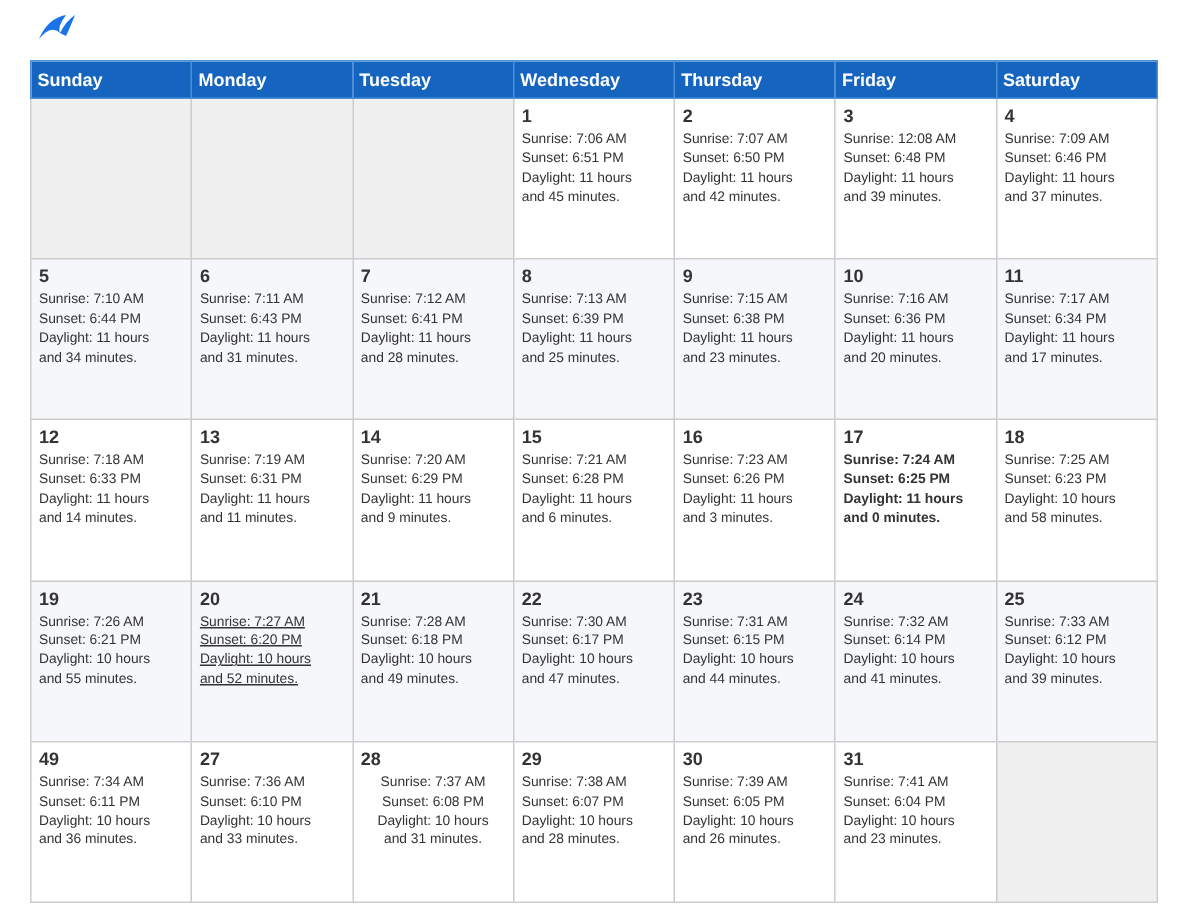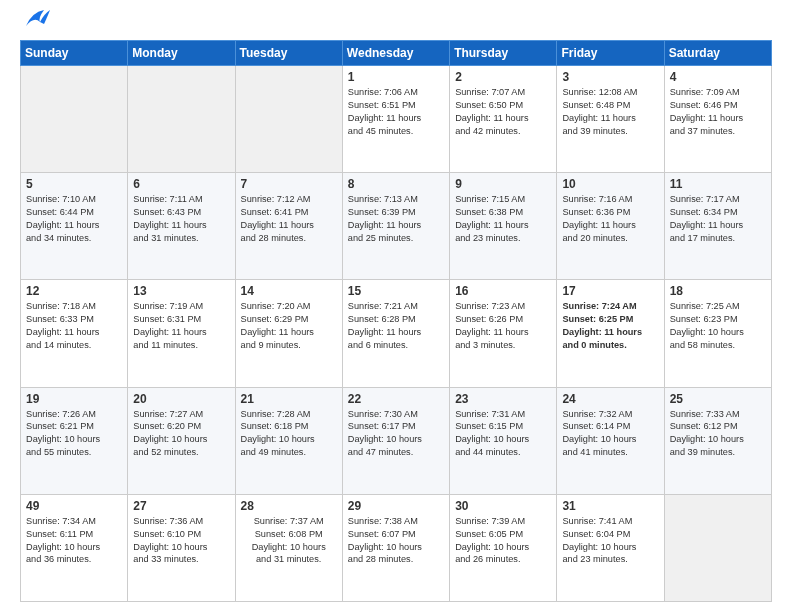--- a/index.html
+++ b/index.html
@@ -263,21 +263,21 @@
         <tr>
           <td>
             <div class="day-number">19</div>
             <div class="day-info" style="white-space: pre-line;">Sunrise: 7:26 AM
 Sunset: 6:21 PM
 Daylight: 10 hours
 and 55 minutes.</div>
           </td>
           <td>
             <div class="day-number">20</div>
-            <div class="day-info" style="white-space: pre-line;">Sunrise: 7:27 AM
+            <div class="day-info" style="white-space: pre-line; text-decoration: underline;">Sunrise: 7:27 AM
 Sunset: 6:20 PM
 Daylight: 10 hours
 and 52 minutes.</div>
           </td>
           <td>
             <div class="day-number">21</div>
             <div class="day-info" style="white-space: pre-line;">Sunrise: 7:28 AM
 Sunset: 6:18 PM
 Daylight: 10 hours
 and 49 minutes.</div>

